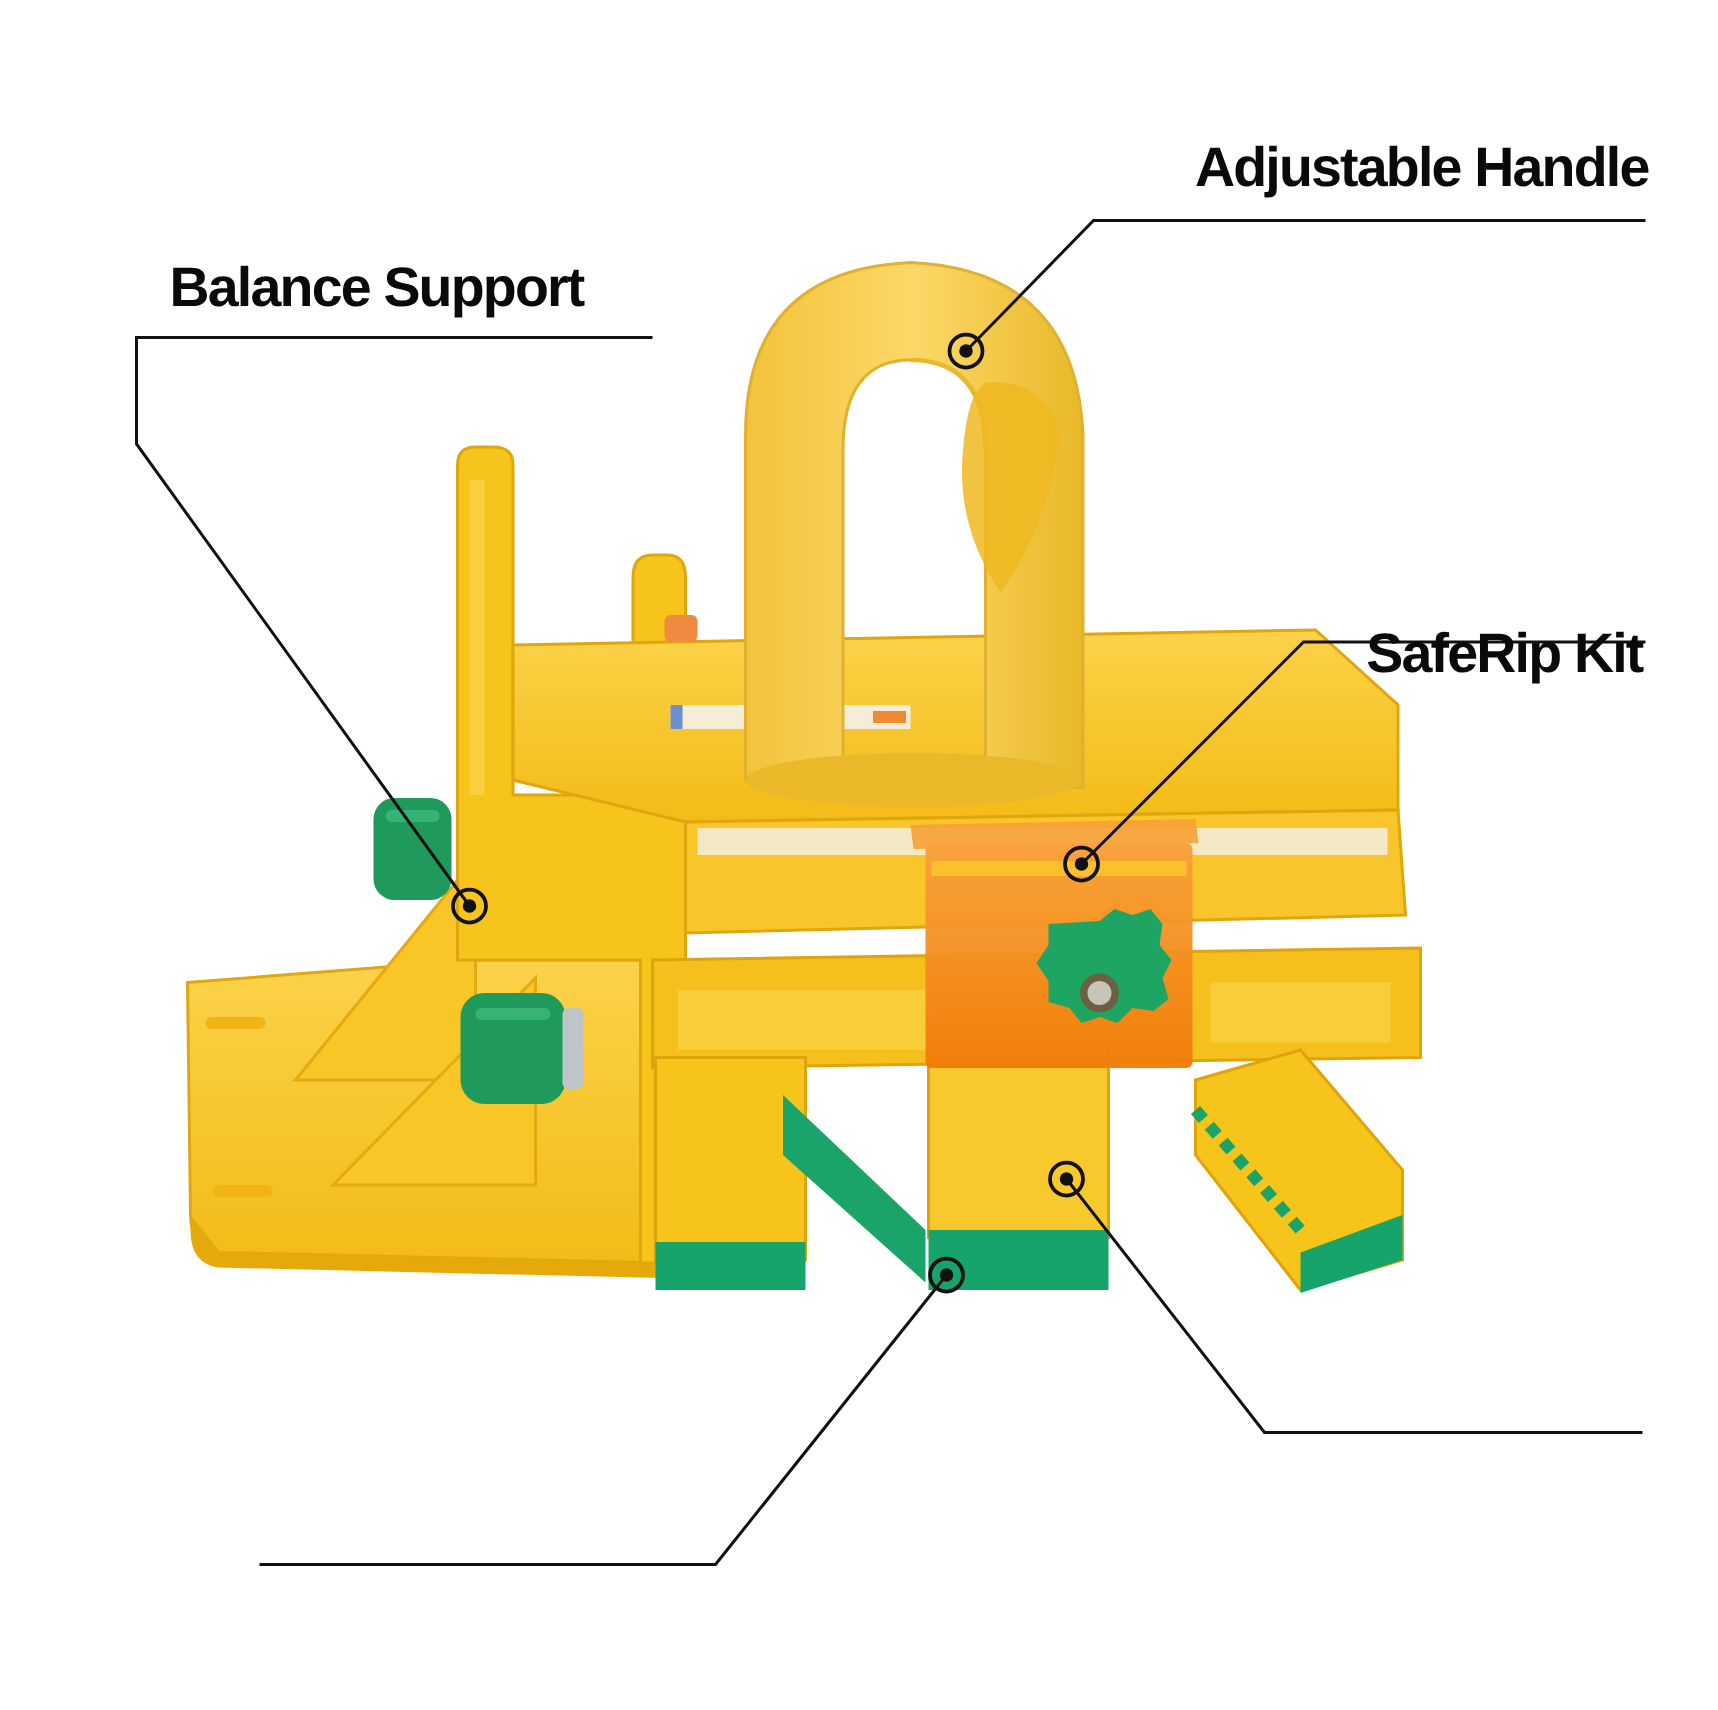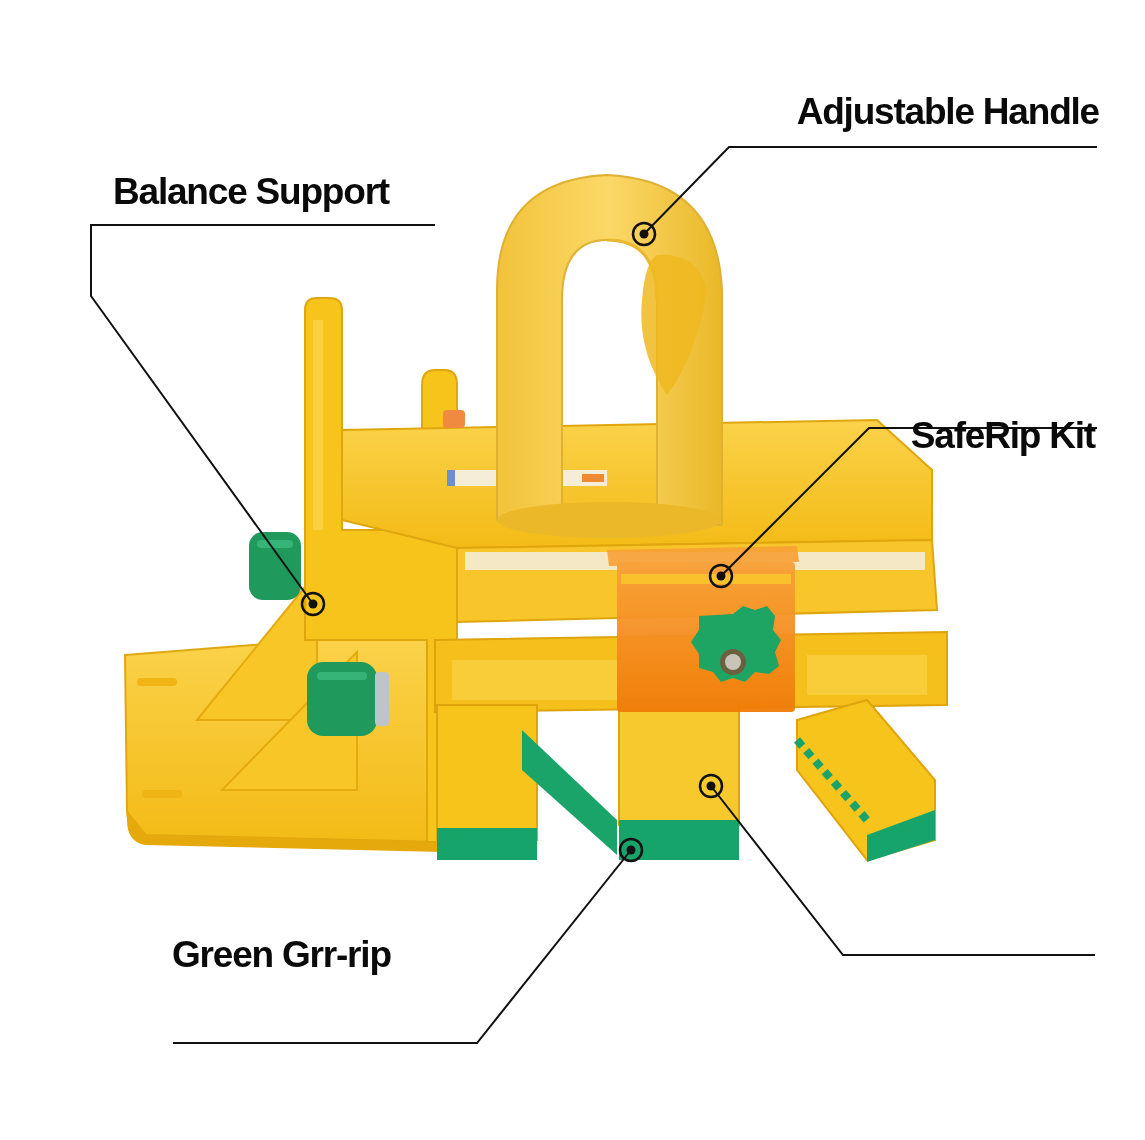--- a/index.html
+++ b/index.html
@@ -121,14 +121,13 @@
     <g>
           <circle cx="614" cy="850" r="11" fill="none" stroke="#111" stroke-width="2.5"></circle>
           <circle cx="614" cy="850" r="4.5" fill="#111"></circle>
         </g>
   </g>
 </svg>
 
   <div class="label right" style="left:700px; top:90px; width:382px;">Adjustable Handle</div>
   <div class="label" style="left:96px; top:170px;">Balance Support</div>
   <div class="label right" style="left:780px; top:372px; width:298px;margin-top:42px;">SafeRip Kit</div>
-  <div class="label" style="left:155px; top:933px;">Green Grr-rip</div>
 </div>
 
 </body></html>

